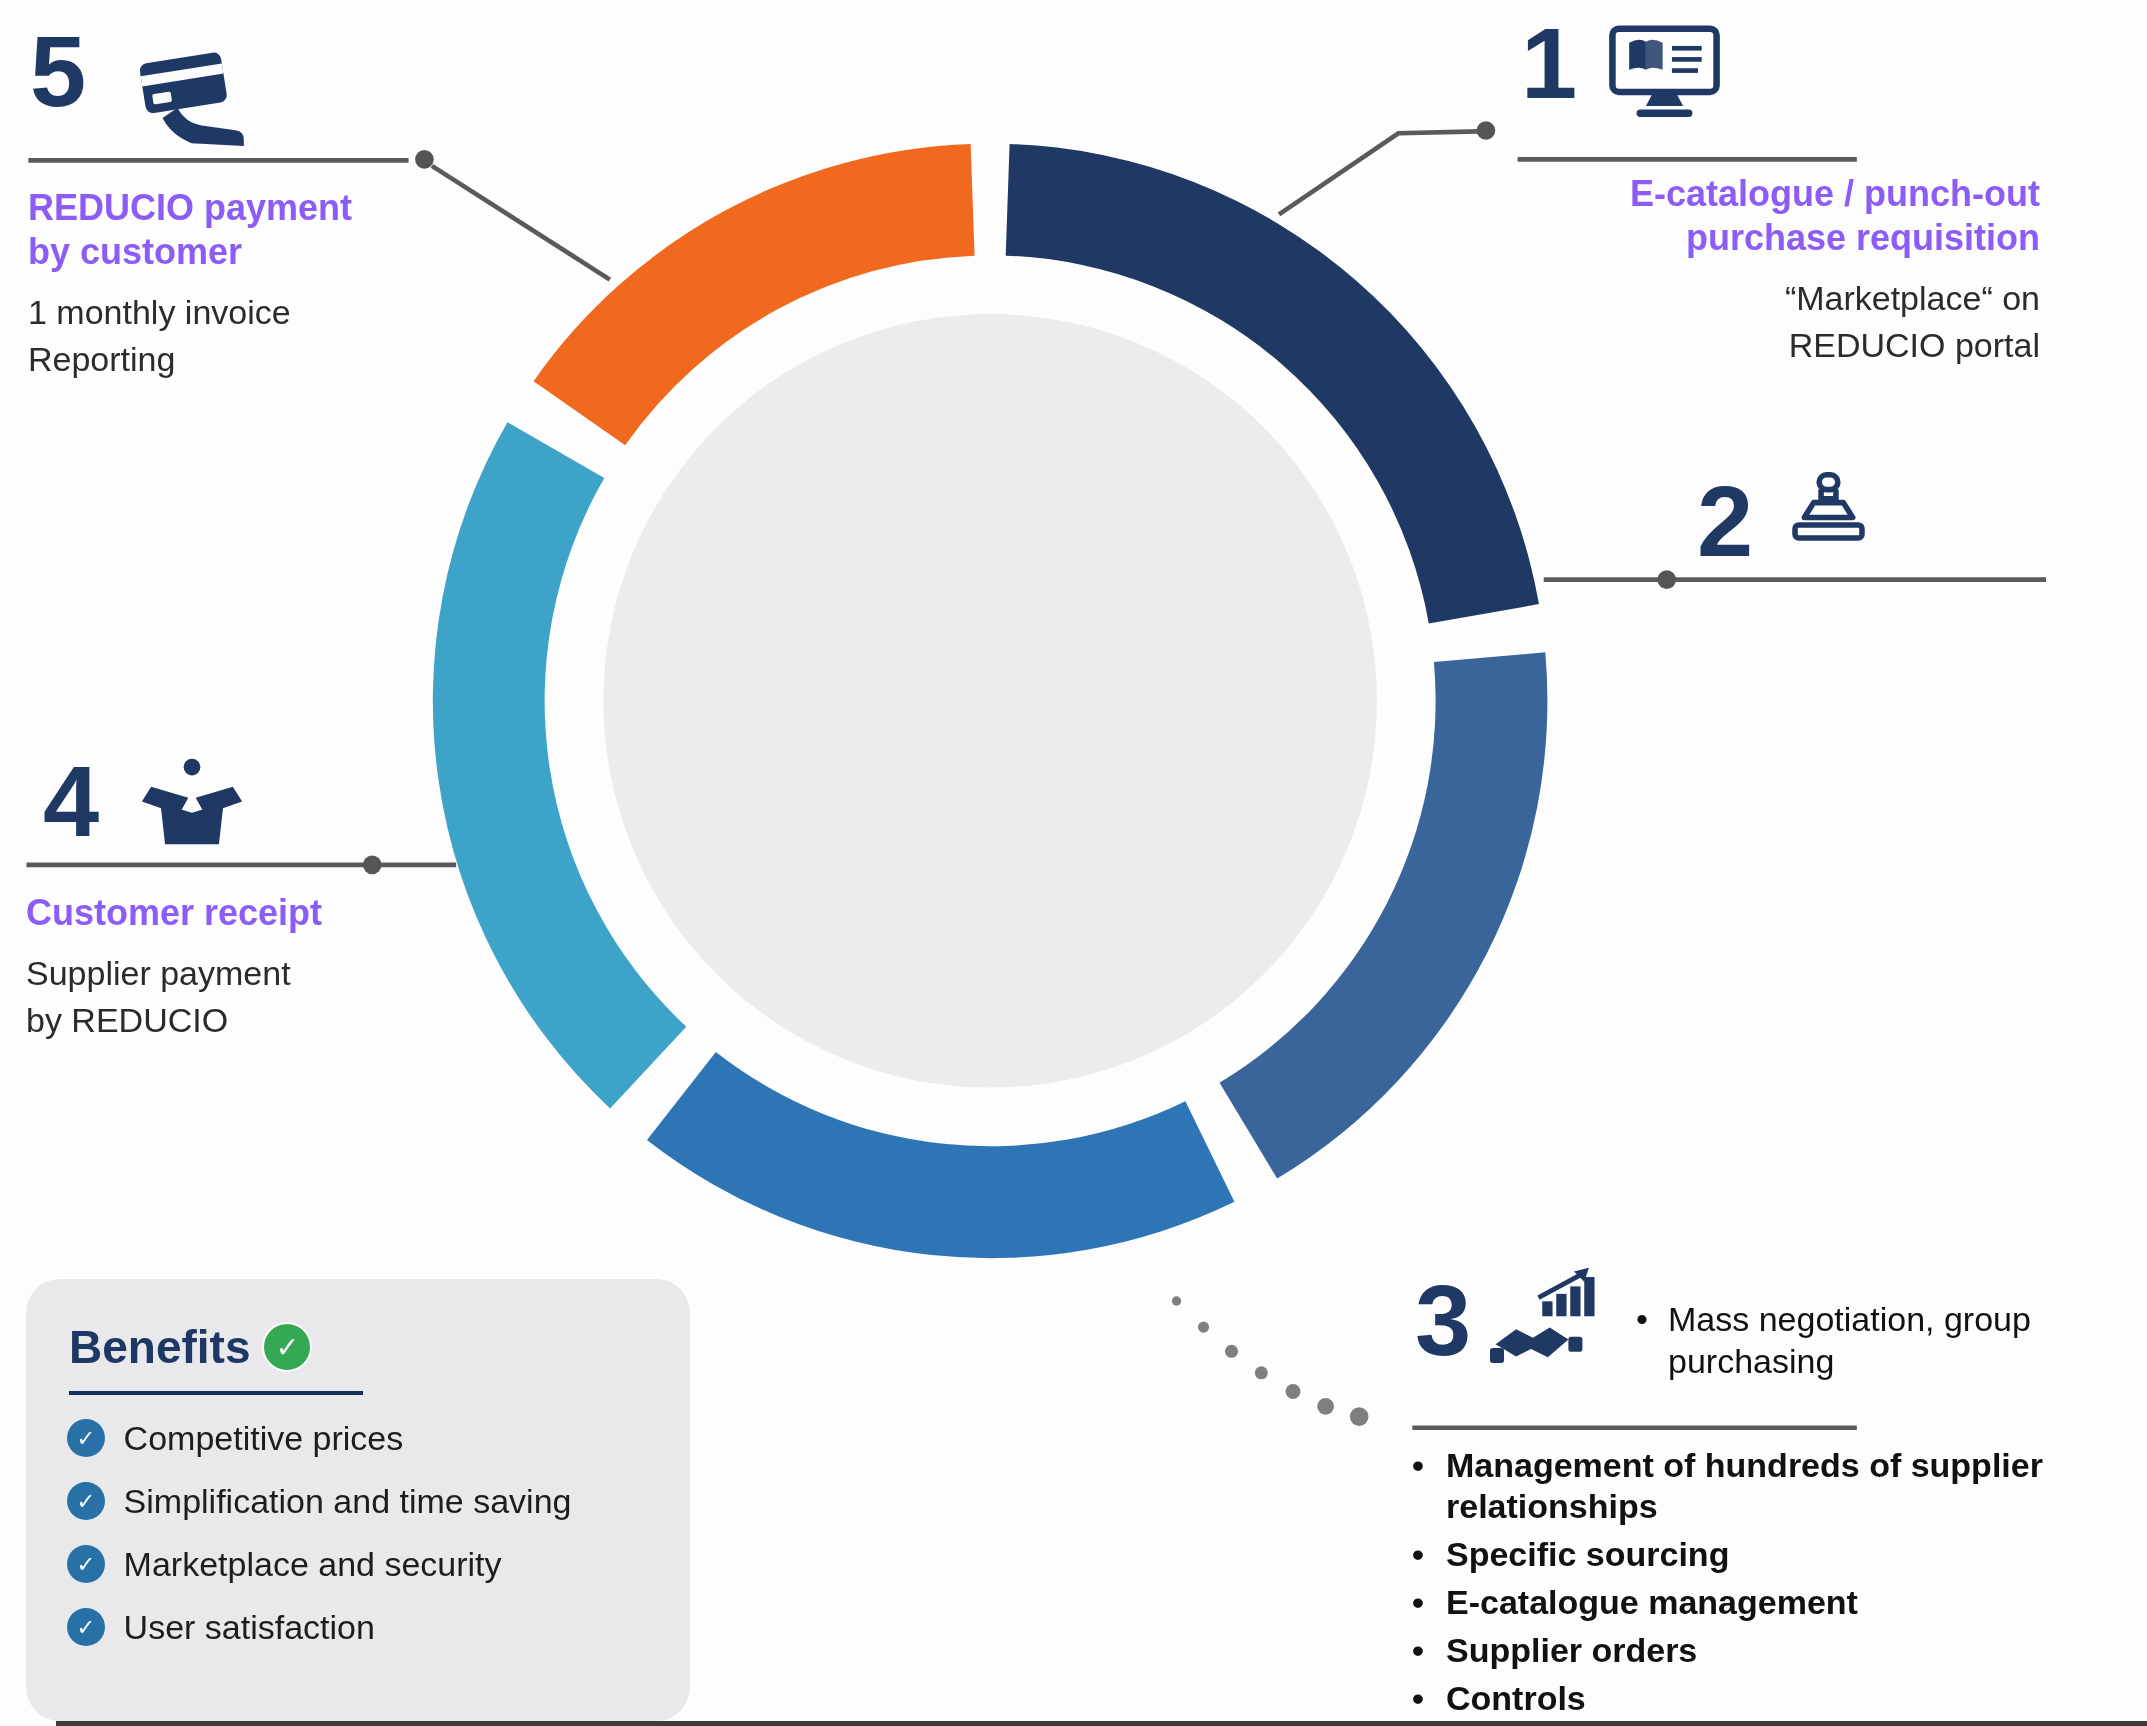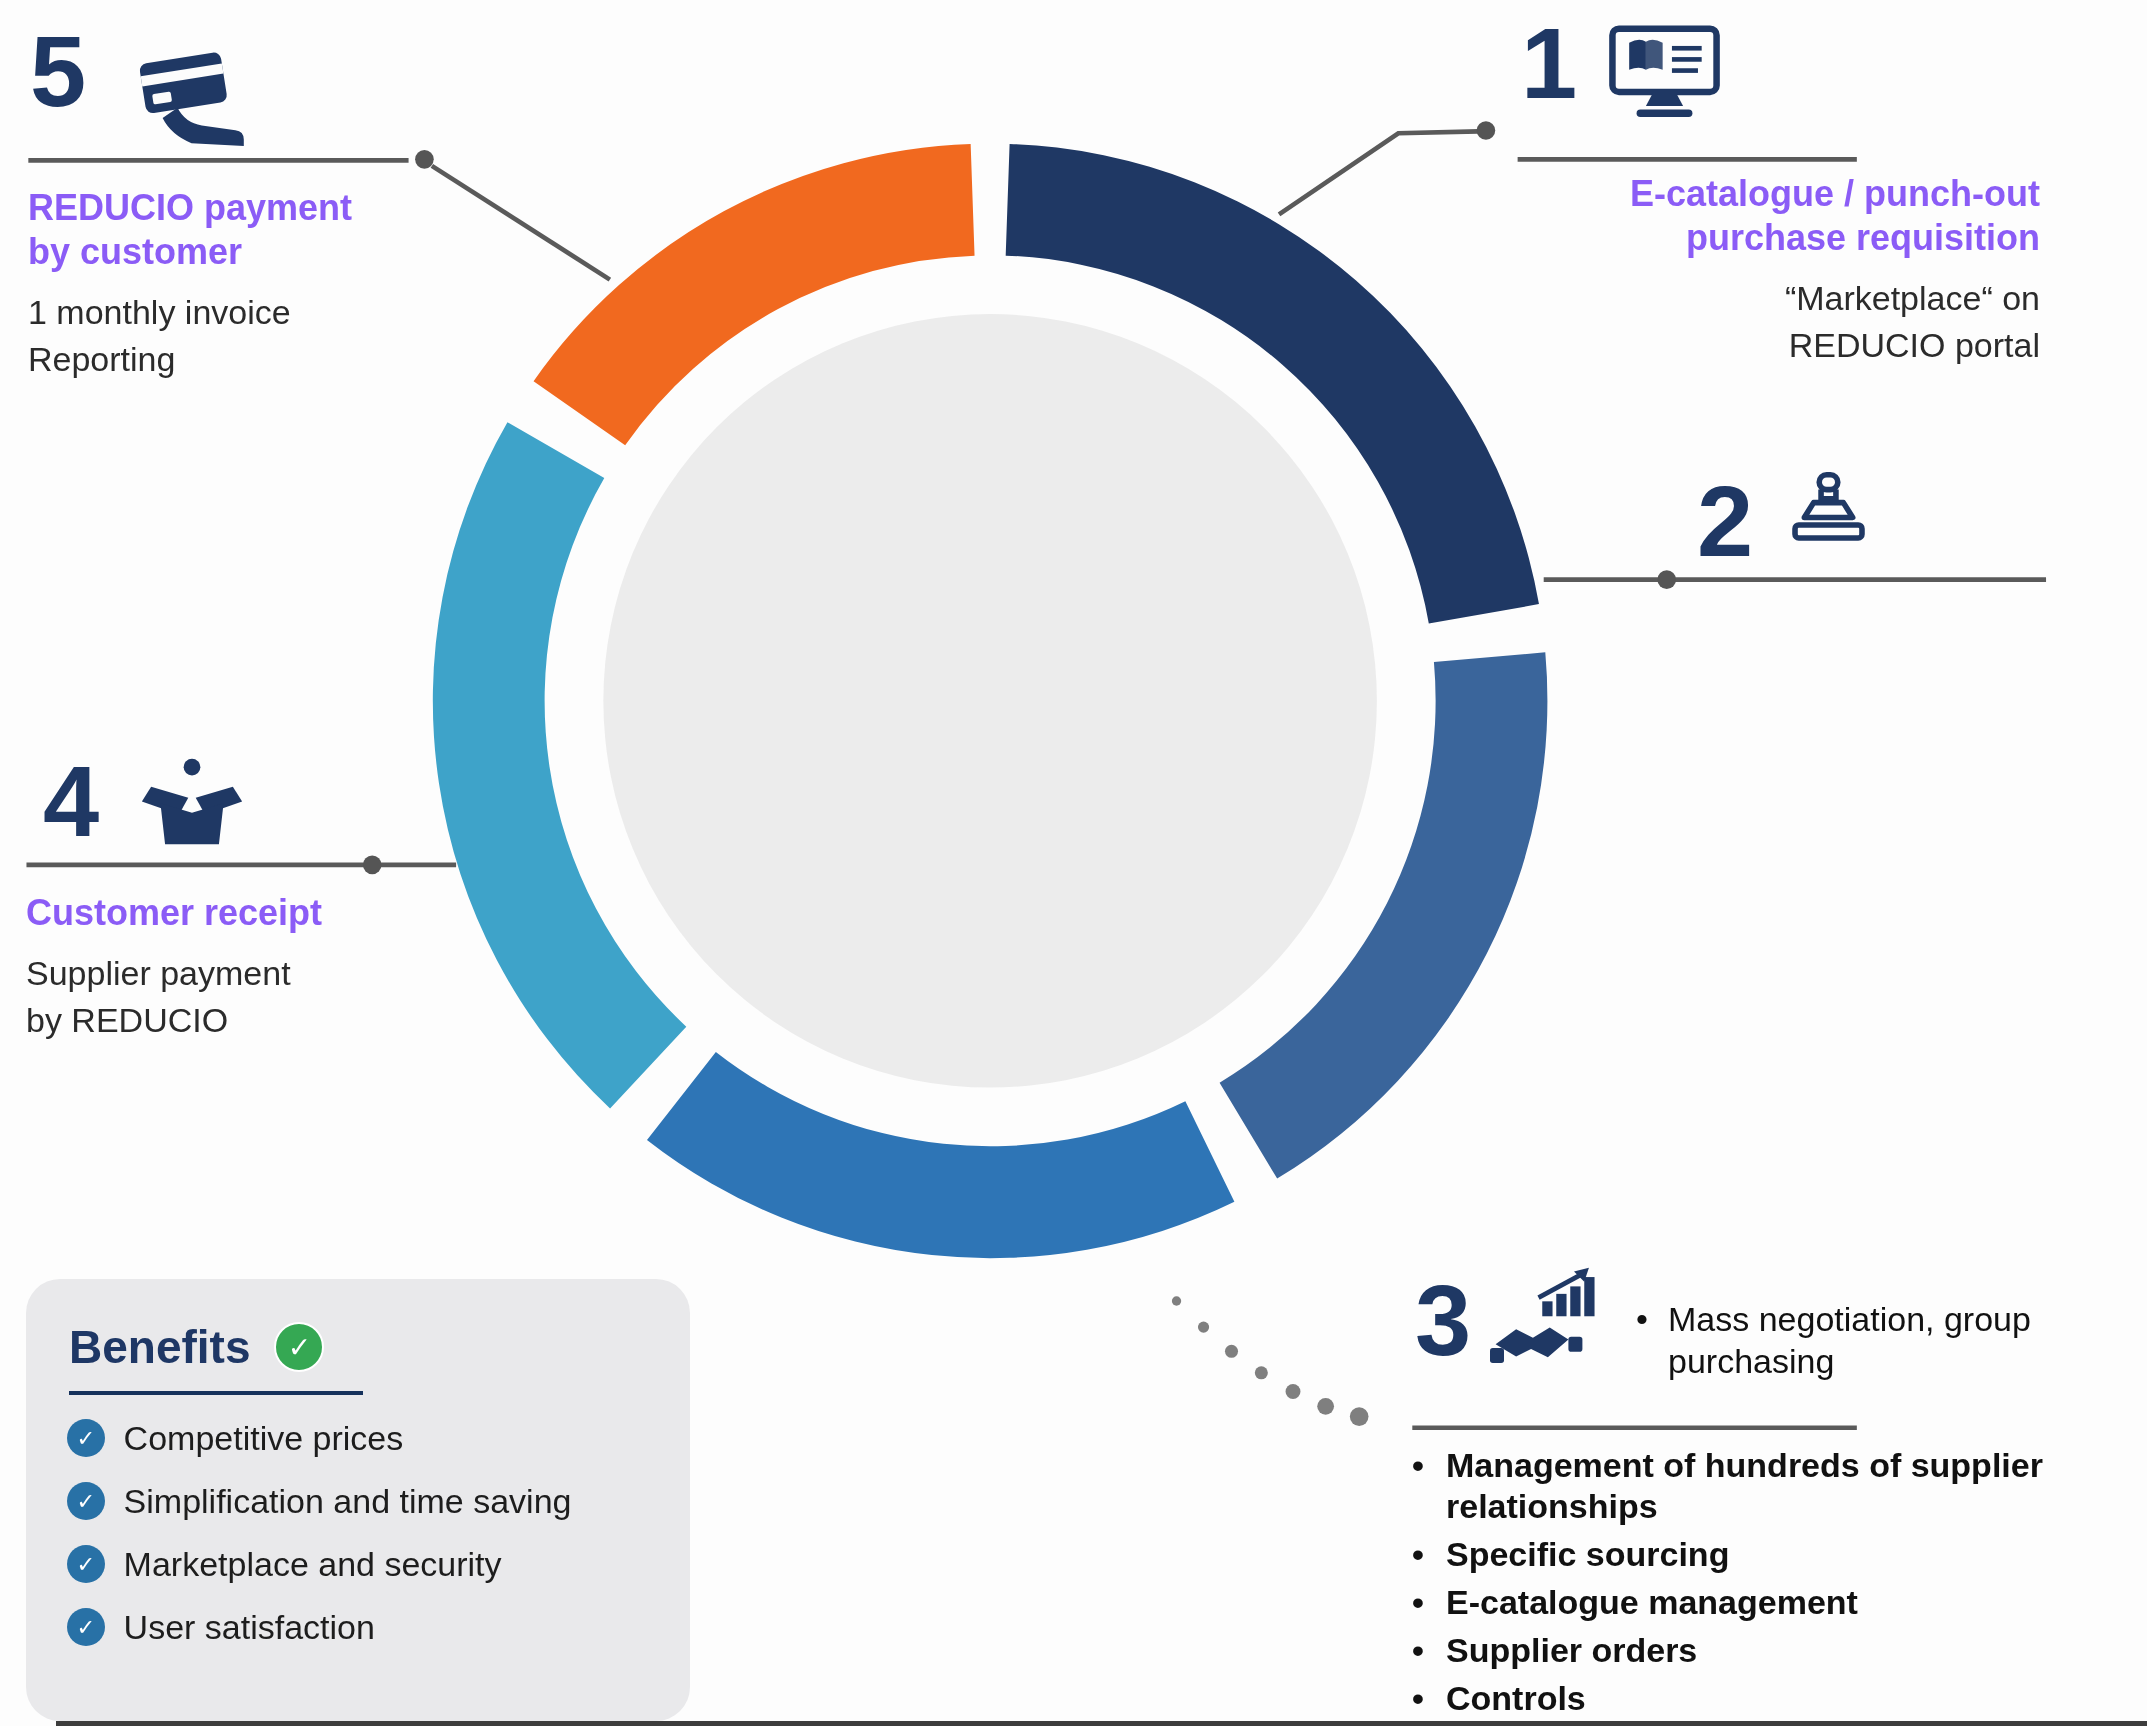--- a/index.html
+++ b/index.html
@@ -13,21 +13,21 @@
   .t-body{font-size:34px;color:#2b2b2b;line-height:1.38;white-space:pre-line;margin:15px 0 0 0;}
   .center-label{position:absolute;left:990px;top:708px;transform:translate(-50%,-52%);text-align:center;z-index:3;}
   .center-title{font-size:116px;font-weight:bold;color:#58595B;line-height:1;margin:0;letter-spacing:1.9px;}
   .center-sub{font-size:76px;font-weight:bold;color:#EE7125;line-height:1;margin:15px 0 0 0;letter-spacing:15px;text-indent:15px;}
   .bullets{position:absolute;left:1412px;top:1445px;width:727px;list-style:none;margin:0;padding:0;}
   .bullets li{position:relative;padding-left:34px;font-size:34px;font-weight:bold;color:#111111;line-height:1.22;margin-bottom:6.5px;white-space:pre-line;}
   .bullets li::before{content:"\2022";position:absolute;left:0;top:0;}
   .lead-bullet{position:absolute;left:1636px;top:1298px;width:508px;padding-left:32px;box-sizing:border-box;font-size:34px;font-weight:normal;color:#111111;line-height:1.24;white-space:pre-line;}
   .lead-bullet::before{content:"\2022";position:absolute;left:0;top:0;}
   .benefits{position:absolute;left:26px;top:1279px;width:664px;height:442px;background:#E9E9EB;border-radius:34px;z-index:2;}
-  .benefits-head{display:flex;align-items:center;gap:24px;margin:41px 0 0 43px;}
+  .benefits-head{display:flex;align-items:center;gap:12px;margin:41px 0 0 43px;}
   .benefits-title{font-size:46px;font-weight:bold;color:#1E3765;margin:0;}
   .badge-green{width:50px;height:50px;border-radius:50%;background:#35A853;color:#ffffff;display:flex;align-items:center;justify-content:center;font-size:28px;font-weight:bold;border:2.8px solid #ffffff;box-sizing:border-box;}
   .benefits-rule{width:294px;height:3.7px;background:#15315B;margin:17px 0 24px 43px;}
   .benefit-list{list-style:none;margin:0;padding:0 0 0 41px;}
   .benefit-list li{display:flex;align-items:center;gap:18.6px;margin-bottom:24px;font-size:34px;color:#1d1d1d;}
   .check-blue{flex:0 0 auto;width:38px;height:38px;border-radius:50%;background:#2871A6;color:#ffffff;display:flex;align-items:center;justify-content:center;font-size:22.4px;font-weight:bold;}
   .bottom-line{position:absolute;left:56px;top:1721px;width:2092px;height:4.7px;background:#3d3d3d;z-index:1;}
 </style>
 </head>
 <body>

